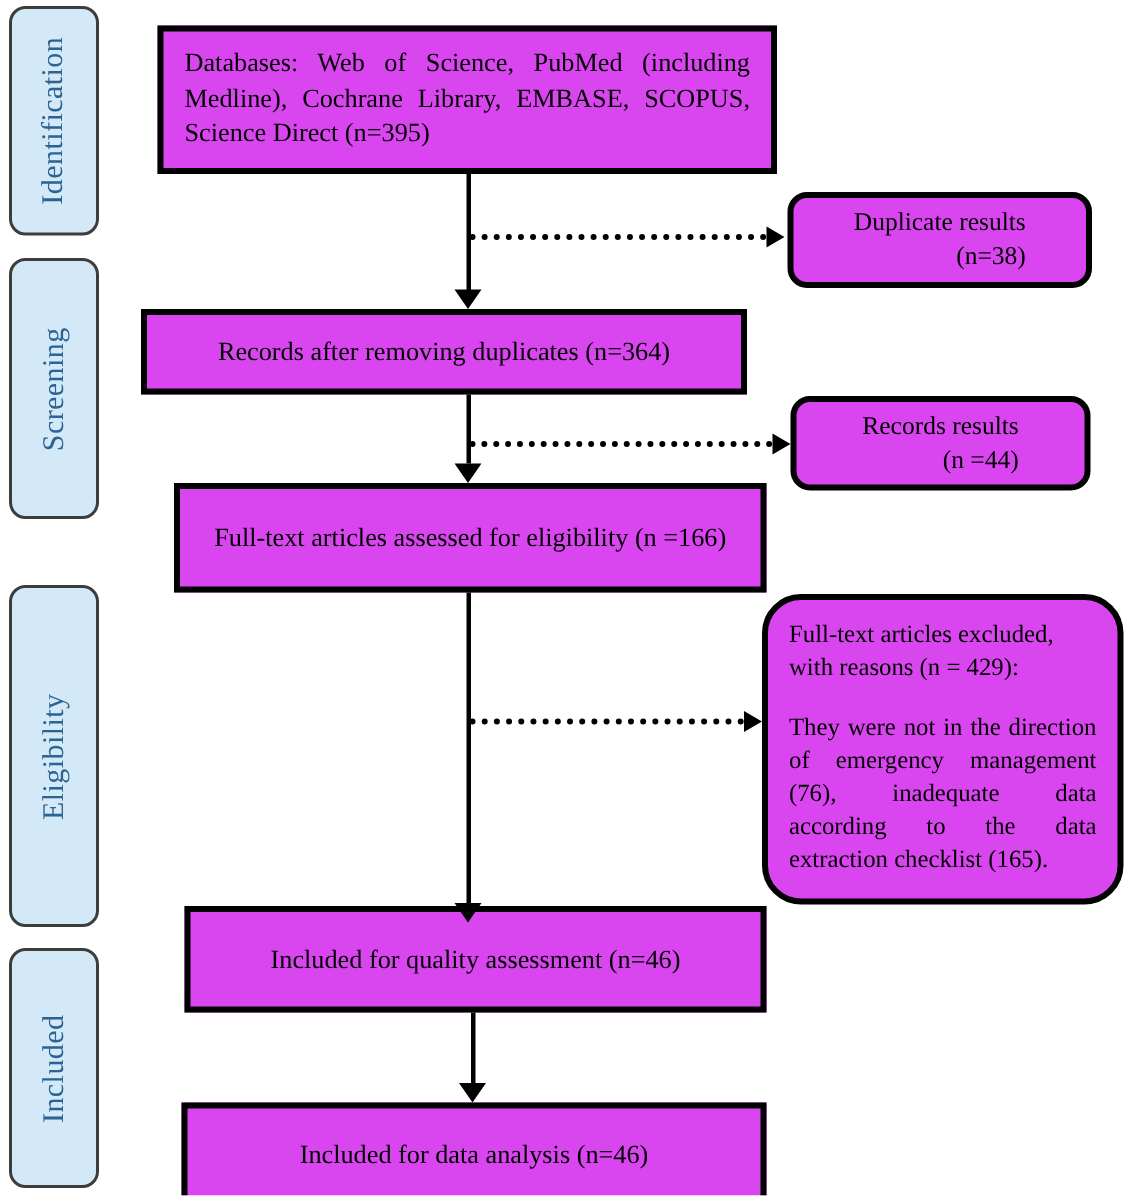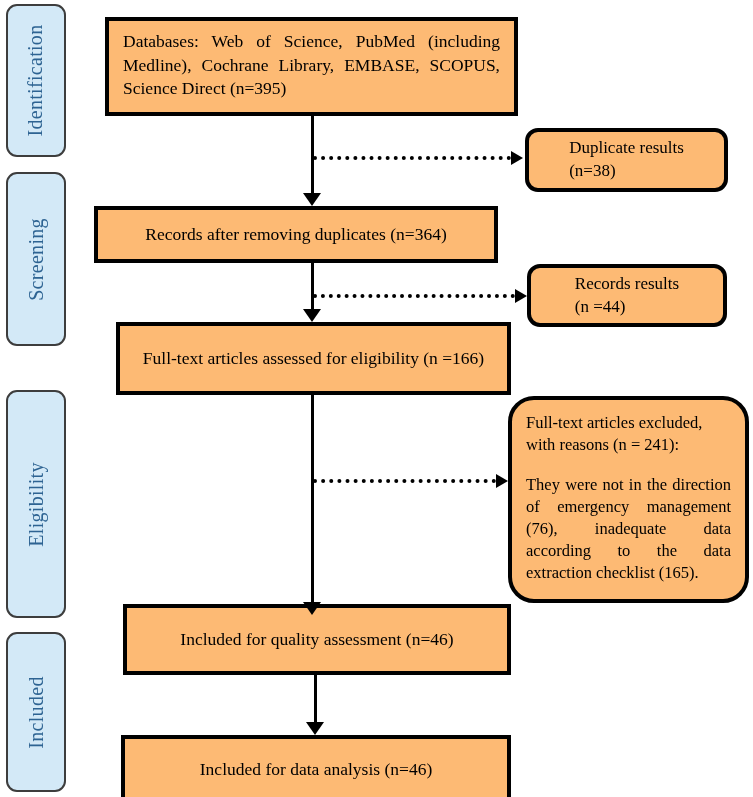--- a/index.html
+++ b/index.html
@@ -18,24 +18,24 @@
     position:absolute;left:6px;width:60px;box-sizing:border-box;
     background:var(--stage_fill);border:2px solid var(--stage_border);
     border-radius:11px;display:flex;align-items:center;justify-content:center;
   }
   .stage span{
     transform:rotate(-90deg);white-space:nowrap;
     font-size:20px;color:var(--stage_text);letter-spacing:.3px;
   }
   
   .fbox{
-    position:absolute;box-sizing:border-box;background:#fdba74;
+    position:absolute;box-sizing:border-box;background:#d946ef;
     border:4px solid #000;font-size:17.5px;line-height:1.35;
   }
-  .center{display:flex;align-items:center;justify-content:center;text-align:left;}
+  .center{display:flex;align-items:center;justify-content:center;text-align:right;}
   .rbox{border-radius:13px;font-size:17px;}
   .bigr{border-radius:26px;font-size:16.5px;line-height:1.33;}
   .pad{padding:9px 14px 6px 14px;}
   .just{text-align:justify;}
   
   .vline{position:absolute;width:3px;background:var(--line_color);}
   .arrow-down{
     position:absolute;width:0;height:0;
     border-left:9px solid transparent;border-right:9px solid transparent;
     border-top:13px solid var(--line_color);
@@ -95,21 +95,21 @@
   </div>
 
   <div class="fbox rbox center" style="left:527px;top:264px;width:200px;height:63px;">
     <div>
       <div>Records results</div>
       <div>(n =44)</div>
     </div>
   </div>
 
   <div class="fbox bigr" style="left:508px;top:396px;width:241px;height:207px;padding:12px 14px;">
-    <p class="bb-head">Full-text articles excluded, with reasons (n = 241):</p>
+    <p class="bb-head">Full-text articles excluded, with reasons (n = 429):</p>
     <p class="bb-body">They were not in the direction of emergency management (76), inadequate data according to the data extraction checklist (165).</p>
   </div>
 
   <div class="vline" style="left:311px;top:116px;height:80px;"></div>
   <div class="arrow-down" style="left:303px;top:193px;"></div>
 
   <div class="vline" style="left:311px;top:263px;height:46px;"></div>
   <div class="arrow-down" style="left:303px;top:309px;"></div>
 
   <div class="vline" style="left:311px;top:395px;height:207px;"></div>

